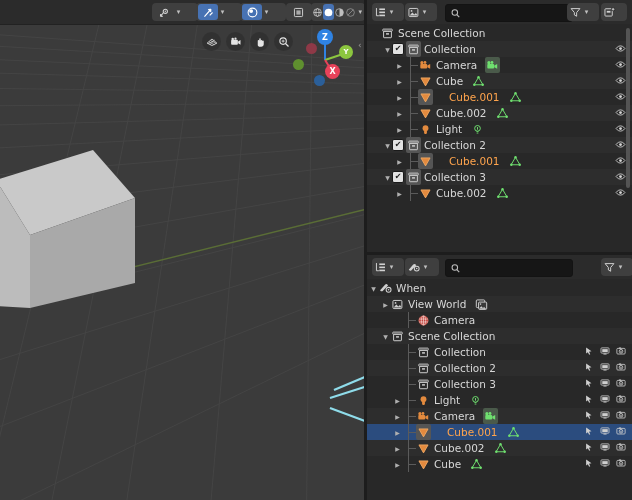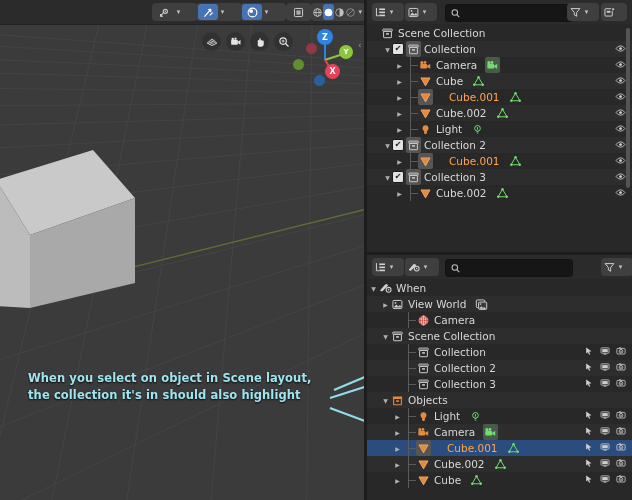--- a/index.html
+++ b/index.html
@@ -213,24 +213,20 @@
       </svg>
       <div class="axball" style="left:19px;top:3px;width:16px;height:16px;background:#2f83e3;">Z</div>
       <div class="axball" style="left:41px;top:19px;width:14px;height:14px;background:#8cc63f;font-size:7px;">Y</div>
       <div class="axball" style="left:27px;top:38px;width:15px;height:15px;background:#e8425a;">X</div>
       <div class="axball" style="left:8px;top:17px;width:11px;height:11px;background:#8e3947;"></div>
       <div class="axball" style="left:-5px;top:33px;width:11px;height:11px;background:#5f8f2f;"></div>
       <div class="axball" style="left:16px;top:49px;width:11px;height:11px;background:#2b5f99;"></div>
     </div>
     <div style="position:absolute;left:358px;top:40px;color:#9a9a9a;font-size:9px;">‹</div>
 
-    <div id="annot">
-      <div>When you select on object in Scene layout,</div>
-      <div>the collection it's in should also highlight</div>
-    </div>
   </div>
 
   <svg id="arrows">
     <defs>
       <marker id="ah" viewBox="0 0 10 10" refX="8" refY="5" markerWidth="5.2" markerHeight="5.2" orient="auto-start-reverse">
         <path d="M0 0 L10 5 L0 10 L2.6 5 z" fill="#8fdcea"></path>
       </marker>
     </defs>
     <g stroke="#8fdcea" stroke-width="2.3" fill="none" marker-end="url(#ah)">
       <line x1="545" y1="28" x2="483" y2="47"></line>
@@ -744,32 +740,20 @@
                 <rect x="5.4" y="12" width="5.2" height="1.6" rx=".6" fill="#cfcfcf"></rect>
               </svg></span>
             <span><svg width="10" height="10" viewBox="0 0 16 16">
                 <rect x="1.4" y="3.8" width="13.2" height="9" rx="1.5" fill="none" stroke="#cfcfcf" stroke-width="1.3"></rect>
                 <circle cx="8" cy="8.3" r="2.9" fill="none" stroke="#cfcfcf" stroke-width="1.3"></circle>
                 <circle cx="8" cy="8.3" r="1.1" fill="#cfcfcf"></circle>
                 <rect x="4.6" y="2.2" width="3.6" height="1.8" rx=".6" fill="#cfcfcf"></rect>
               </svg></span>
           </span>
         </div>
-        <div class="row alt">
-          <span style="display:inline-block;width:14px;"></span>
-          <span class="tri">▼</span>
-          <span class="ico">
-            <svg width="13" height="13" viewBox="0 0 16 16">
-              <rect x="2.2" y="3" width="11.6" height="2.8" rx=".6" fill="#e38a3e"></rect>
-              <rect x="3.2" y="5.6" width="9.6" height="7.6" rx=".6" fill="none" stroke="#e38a3e" stroke-width="1.3"></rect>
-              <rect x="6.2" y="7.8" width="3.6" height="1.8" fill="#e38a3e"></rect>
-            </svg>
-          </span>
-          <span class="lbl ">Objects</span>
-        </div>
         <div class="row">
           <span style="display:inline-block;width:26px;"></span>
           <span class="tri">▶</span>
           <span style="display:inline-block;width:14px;height:16px;position:relative;">
             <span style="position:absolute;left:6px;top:0;width:1px;height:16px;background:#5b5b5b;"></span>
             <span style="position:absolute;left:6px;top:8px;width:8px;height:1px;background:#5b5b5b;"></span>
           </span>
           <span class="ico">
             <svg width="13" height="13" viewBox="0 0 16 16">
               <circle cx="8" cy="6.4" r="3.6" fill="#e38a3e"></circle>

